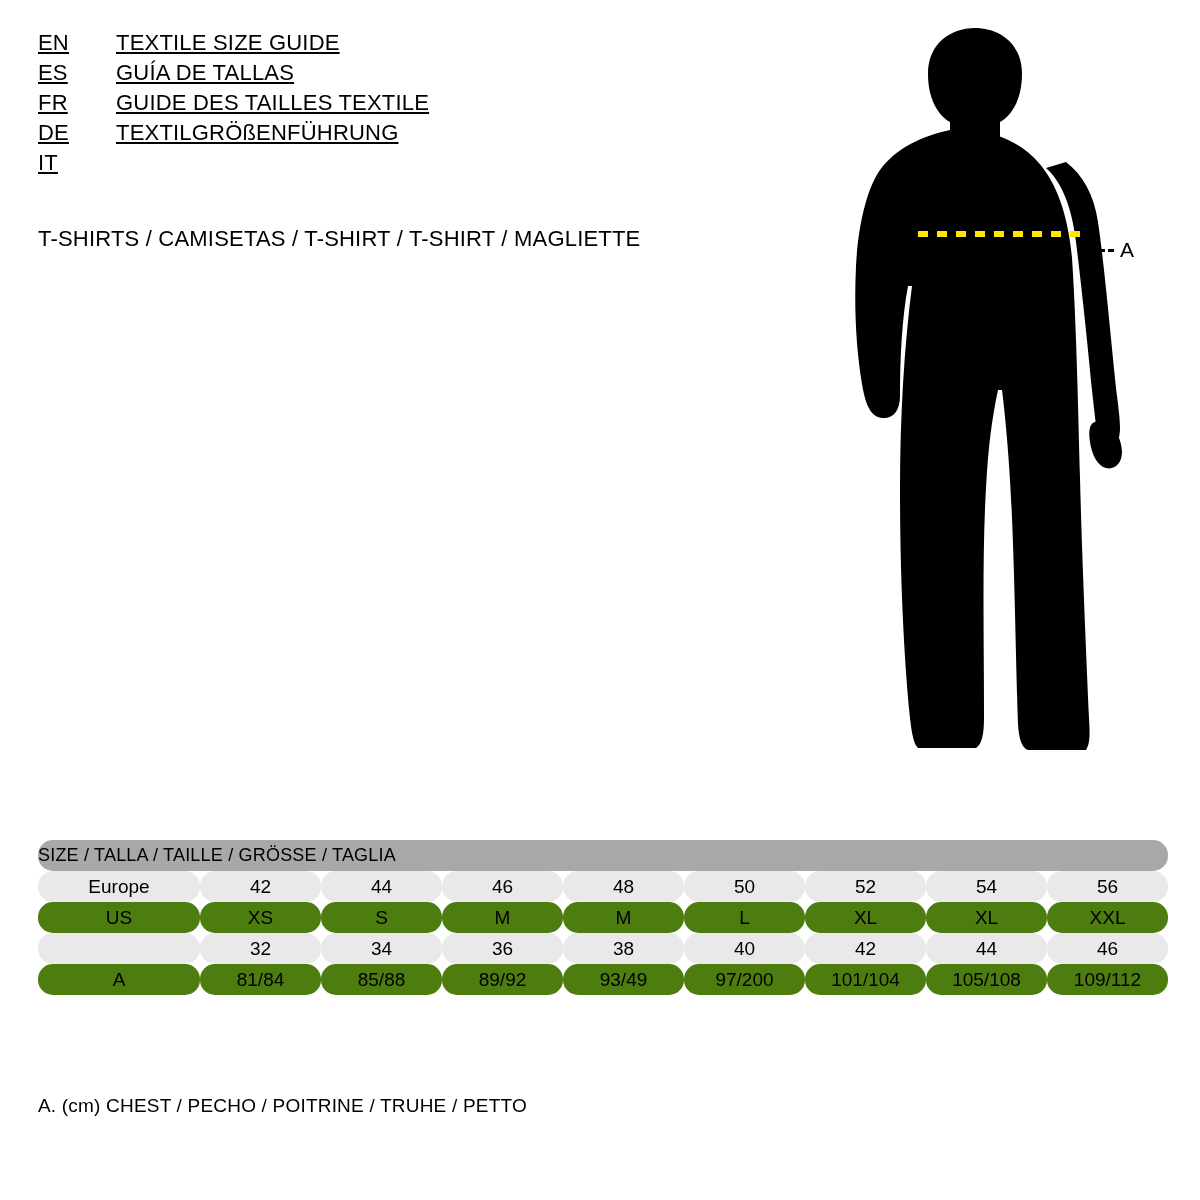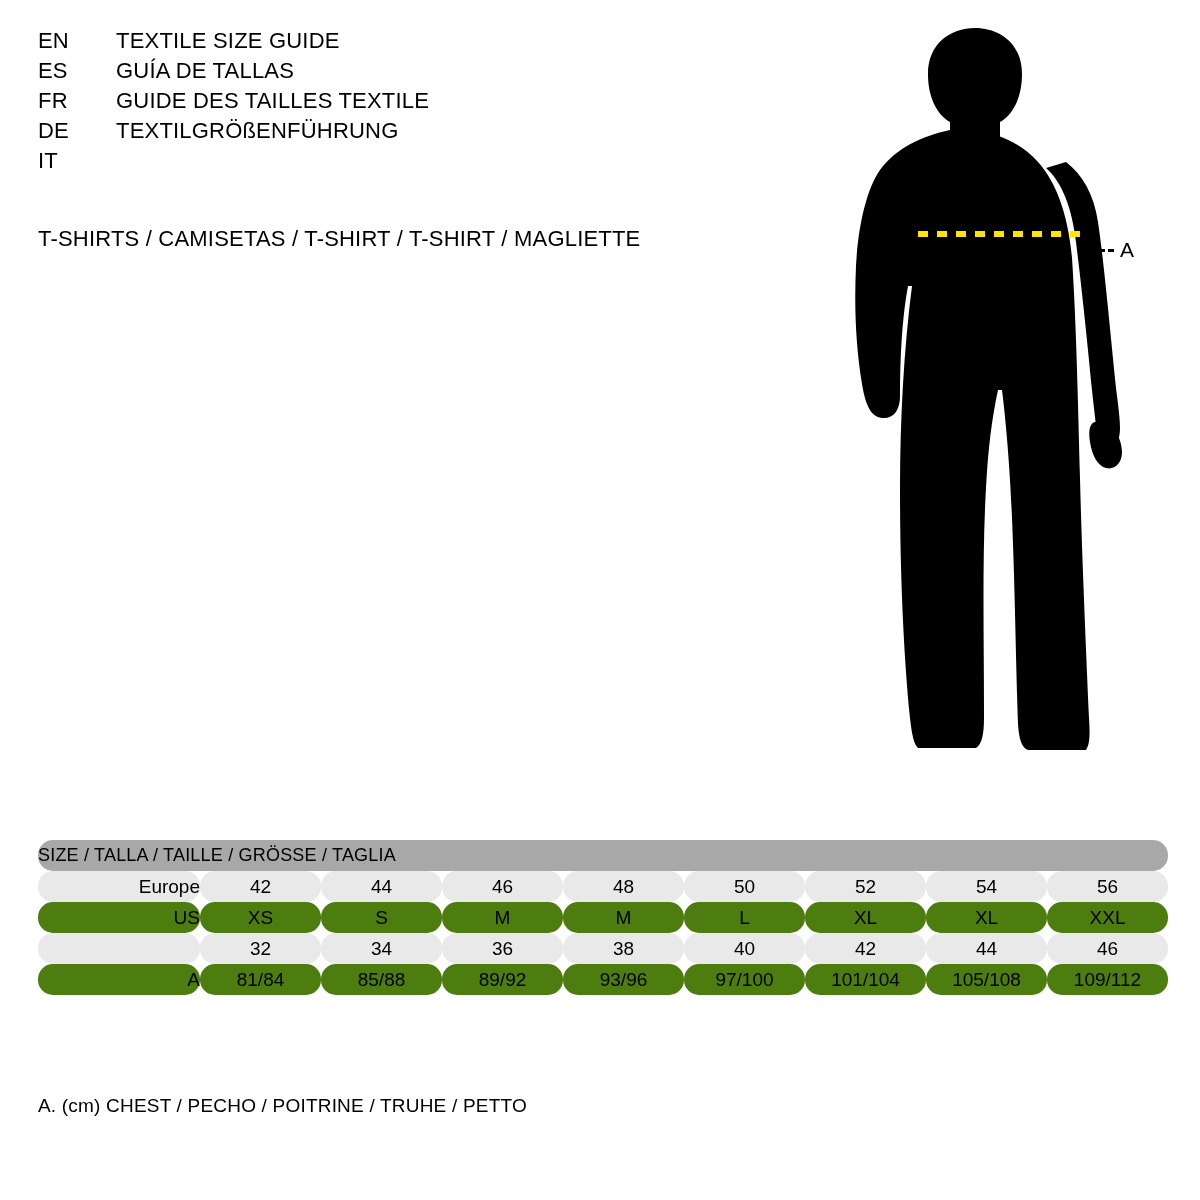--- a/index.html
+++ b/index.html
@@ -18,24 +18,25 @@
 
   
   .lang-block {
     position: absolute;
     left: 38px;
     top: 28px;
     width: 700px;
   }
   .lang-row {
     display: flex;
-    align-items: flex-start;
+    align-items: center;
     height: 30px;
     font-size: 22px;
     letter-spacing: 0.2px;
+    text-decoration: underline;
   }
   .lang-code {
     width: 78px;
     flex: 0 0 78px;
   }
   .lang-text {
     flex: 1 1 auto;
   }
 
   
@@ -106,21 +107,21 @@
     letter-spacing: 0.2px;
   }
   .row-light td {
     background: #e9e9e9;
   }
   .row-white td {
     background: #4d7c0f;
   }
   .cell-label {
     padding-left: 6px;
-    text-align: right;
+    text-align: center;
     width: 162px;
   }
   .cell-val {
     text-align: center;
     width: 121px;
     margin-top: 40px;
   }
   .footnote {
     position: absolute;
     left: 38px;
@@ -239,22 +240,22 @@
         <td class="cell-val">40</td>
         <td class="cell-val">42</td>
         <td class="cell-val">44</td>
         <td class="cell-val">46</td>
       </tr>
       <tr class="row-white">
         <td class="cell-label">A</td>
         <td class="cell-val">81/84</td>
         <td class="cell-val">85/88</td>
         <td class="cell-val">89/92</td>
-        <td class="cell-val">93/96</td>
-        <td class="cell-val">97/100</td>
+        <td class="cell-val">93/49</td>
+        <td class="cell-val">97/200</td>
         <td class="cell-val">101/104</td>
         <td class="cell-val">105/108</td>
         <td class="cell-val">109/112</td>
       </tr>
     </tbody>
   </table>
 </div>
 
 <div class="footnote">A. (cm) CHEST / PECHO / POITRINE / TRUHE / PETTO</div>
 

